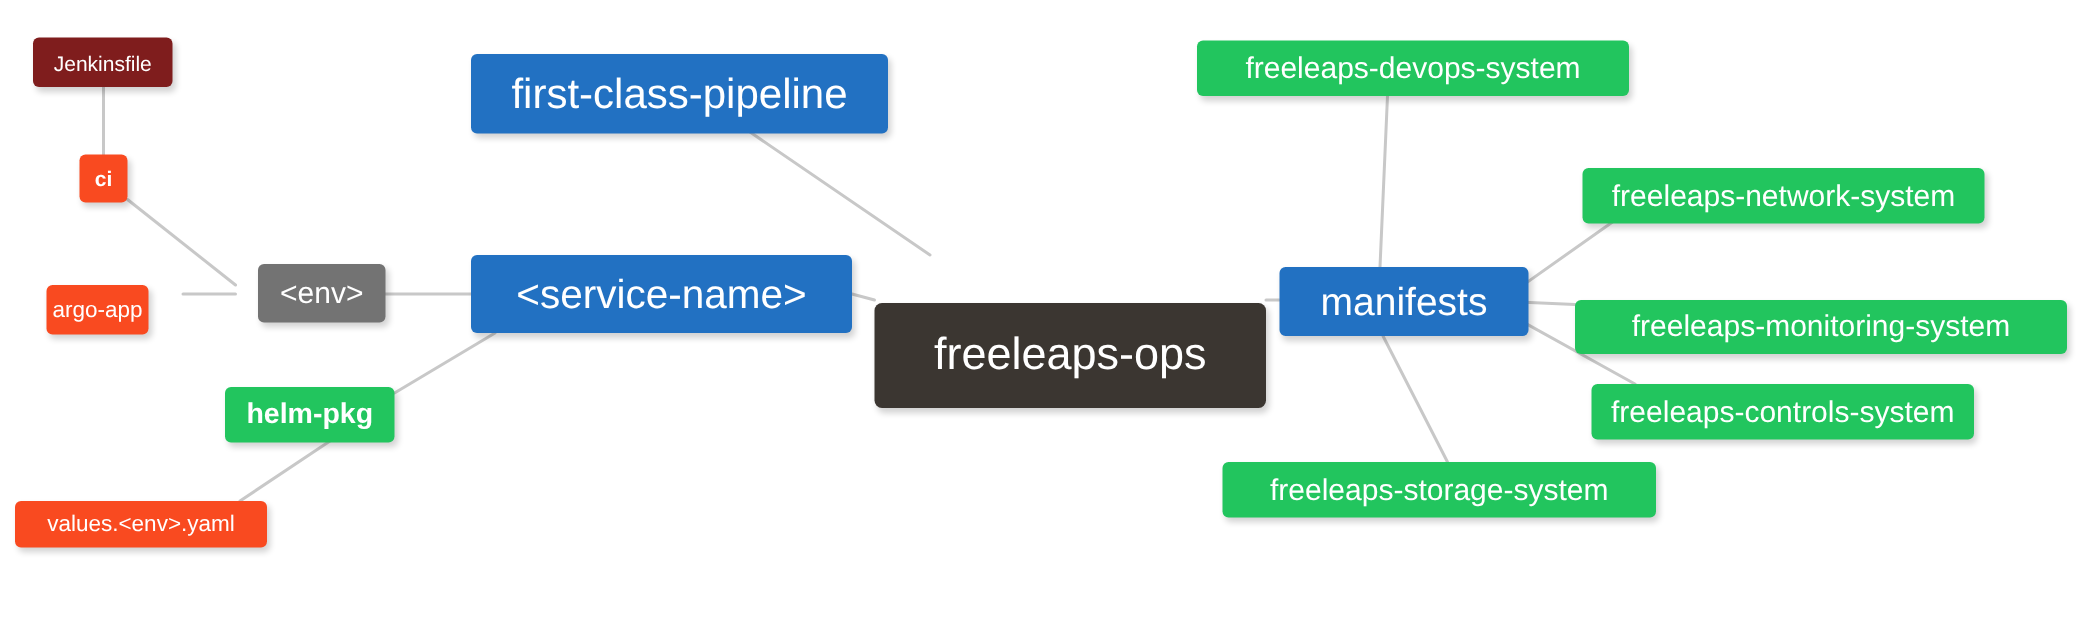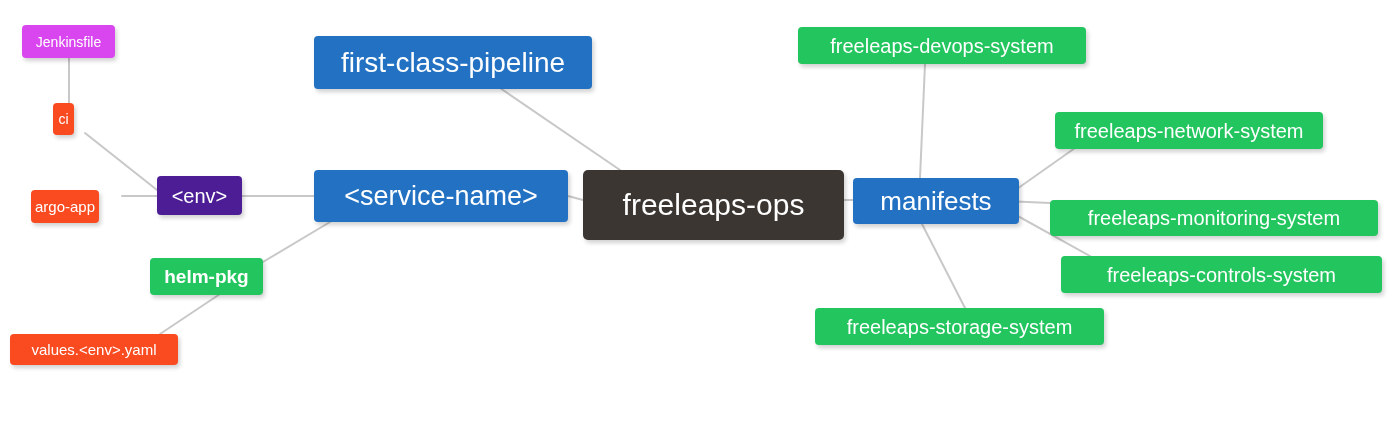--- a/index.html
+++ b/index.html
@@ -36,21 +36,21 @@
     border-radius: 4px;
     white-space: nowrap;
     line-height: 1;
     box-shadow: 2px 3px 4px rgba(0,0,0,0.18);
     user-select: none;
   }
   .node-label {
     display: block;
     white-space: nowrap;
   }
-  .lvl-root   { border-radius: 5px; }
+  .lvl-root   { border-radius: 5px; margin-top: 32px; }
   .lvl-branch { border-radius: 4px; }
   .lvl-leaf   { border-radius: 4px; }
 </style>
 </head>
 <body>
 
 <div id="mindmap">
   <svg id="edge-layer" viewBox="0 0 1390 421" width="1390" height="421">
       <line x1="69" y1="58" x2="69" y2="103" stroke="#c8c8c8" stroke-width="2" stroke-linecap="round"></line>
       <line x1="85" y1="133" x2="157" y2="190" stroke="#c8c8c8" stroke-width="2" stroke-linecap="round"></line>
@@ -61,30 +61,30 @@
       <line x1="500" y1="88" x2="620" y2="170" stroke="#c8c8c8" stroke-width="2" stroke-linecap="round"></line>
       <line x1="568" y1="196" x2="583" y2="200" stroke="#c8c8c8" stroke-width="2" stroke-linecap="round"></line>
       <line x1="844" y1="200" x2="853" y2="200" stroke="#c8c8c8" stroke-width="2" stroke-linecap="round"></line>
       <line x1="925" y1="64" x2="920" y2="178" stroke="#c8c8c8" stroke-width="2" stroke-linecap="round"></line>
       <line x1="1075" y1="148" x2="1007" y2="196" stroke="#c8c8c8" stroke-width="2" stroke-linecap="round"></line>
       <line x1="1050" y1="203" x2="1007" y2="201" stroke="#c8c8c8" stroke-width="2" stroke-linecap="round"></line>
       <line x1="1090" y1="256" x2="1007" y2="210" stroke="#c8c8c8" stroke-width="2" stroke-linecap="round"></line>
       <line x1="965" y1="308" x2="922" y2="224" stroke="#c8c8c8" stroke-width="2" stroke-linecap="round"></line>
     </svg>
   <div id="node-layer">
-      <div class="node lvl-leaf" style="left: 22px; top: 25px; width: 93px; height: 33px; background: #d946ef; font-size: 14px;">
+      <div class="node lvl-leaf" style="left: 22px; top: 25px; width: 93px; height: 33px; background: #7f1d1d; font-size: 14px;">
         <span class="node-label">Jenkinsfile</span>
       </div>
-      <div class="node lvl-leaf" style="left: 53px; top: 103px; width: 21px; height: 32px; background: rgb(249, 74, 32); font-size: 14px;">
+      <div class="node lvl-leaf" style="left: 53px; top: 103px; width: 32px; height: 32px; background: rgb(249, 74, 32); font-size: 14px; font-weight: bold;">
         <span class="node-label">ci</span>
       </div>
       <div class="node lvl-leaf" style="left: 31px; top: 190px; width: 68px; height: 33px; background: rgb(249, 74, 32); font-size: 15px;">
         <span class="node-label">argo-app</span>
       </div>
-      <div class="node lvl-branch" style="left: 157px; top: 176px; width: 85px; height: 39px; background: #4c1d95; font-size: 20px;">
+      <div class="node lvl-branch" style="left: 172px; top: 176px; width: 85px; height: 39px; background: #737373; font-size: 20px;">
         <span class="node-label">&lt;env&gt;</span>
       </div>
       <div class="node lvl-branch" style="left: 150px; top: 258px; width: 113px; height: 37px; background: rgb(34, 197, 94); font-size: 19px; font-weight: bold;">
         <span class="node-label">helm-pkg</span>
       </div>
       <div class="node lvl-leaf" style="left: 10px; top: 334px; width: 168px; height: 31px; background: rgb(249, 74, 32); font-size: 15px; text-align: right;">
         <span class="node-label">values.&lt;env&gt;.yaml</span>
       </div>
       <div class="node lvl-branch" style="left: 314px; top: 36px; width: 278px; height: 53px; background: rgb(34, 113, 194); font-size: 28px;">
         <span class="node-label">first-class-pipeline</span>
@@ -100,20 +100,20 @@
       </div>
       <div class="node lvl-leaf" style="left: 798px; top: 27px; width: 288px; height: 37px; background: rgb(34, 197, 94); font-size: 20px;">
         <span class="node-label">freeleaps-devops-system</span>
       </div>
       <div class="node lvl-leaf" style="left: 1055px; top: 112px; width: 268px; height: 37px; background: rgb(34, 197, 94); font-size: 20px; text-align: center;">
         <span class="node-label">freeleaps-network-system</span>
       </div>
       <div class="node lvl-leaf" style="left: 1050px; top: 200px; width: 328px; height: 36px; background: rgb(34, 197, 94); font-size: 20px;">
         <span class="node-label">freeleaps-monitoring-system</span>
       </div>
-      <div class="node lvl-leaf" style="left: 1061px; top: 256px; width: 321px; height: 37px; background: rgb(34, 197, 94); font-size: 20px;">
+      <div class="node lvl-leaf" style="left: 1061px; top: 256px; width: 255px; height: 37px; background: rgb(34, 197, 94); font-size: 20px;">
         <span class="node-label">freeleaps-controls-system</span>
       </div>
       <div class="node lvl-leaf" style="left: 815px; top: 308px; width: 289px; height: 37px; background: rgb(34, 197, 94); font-size: 20px;">
         <span class="node-label">freeleaps-storage-system</span>
       </div>
     </div>
 </div>
 
 </body></html>

